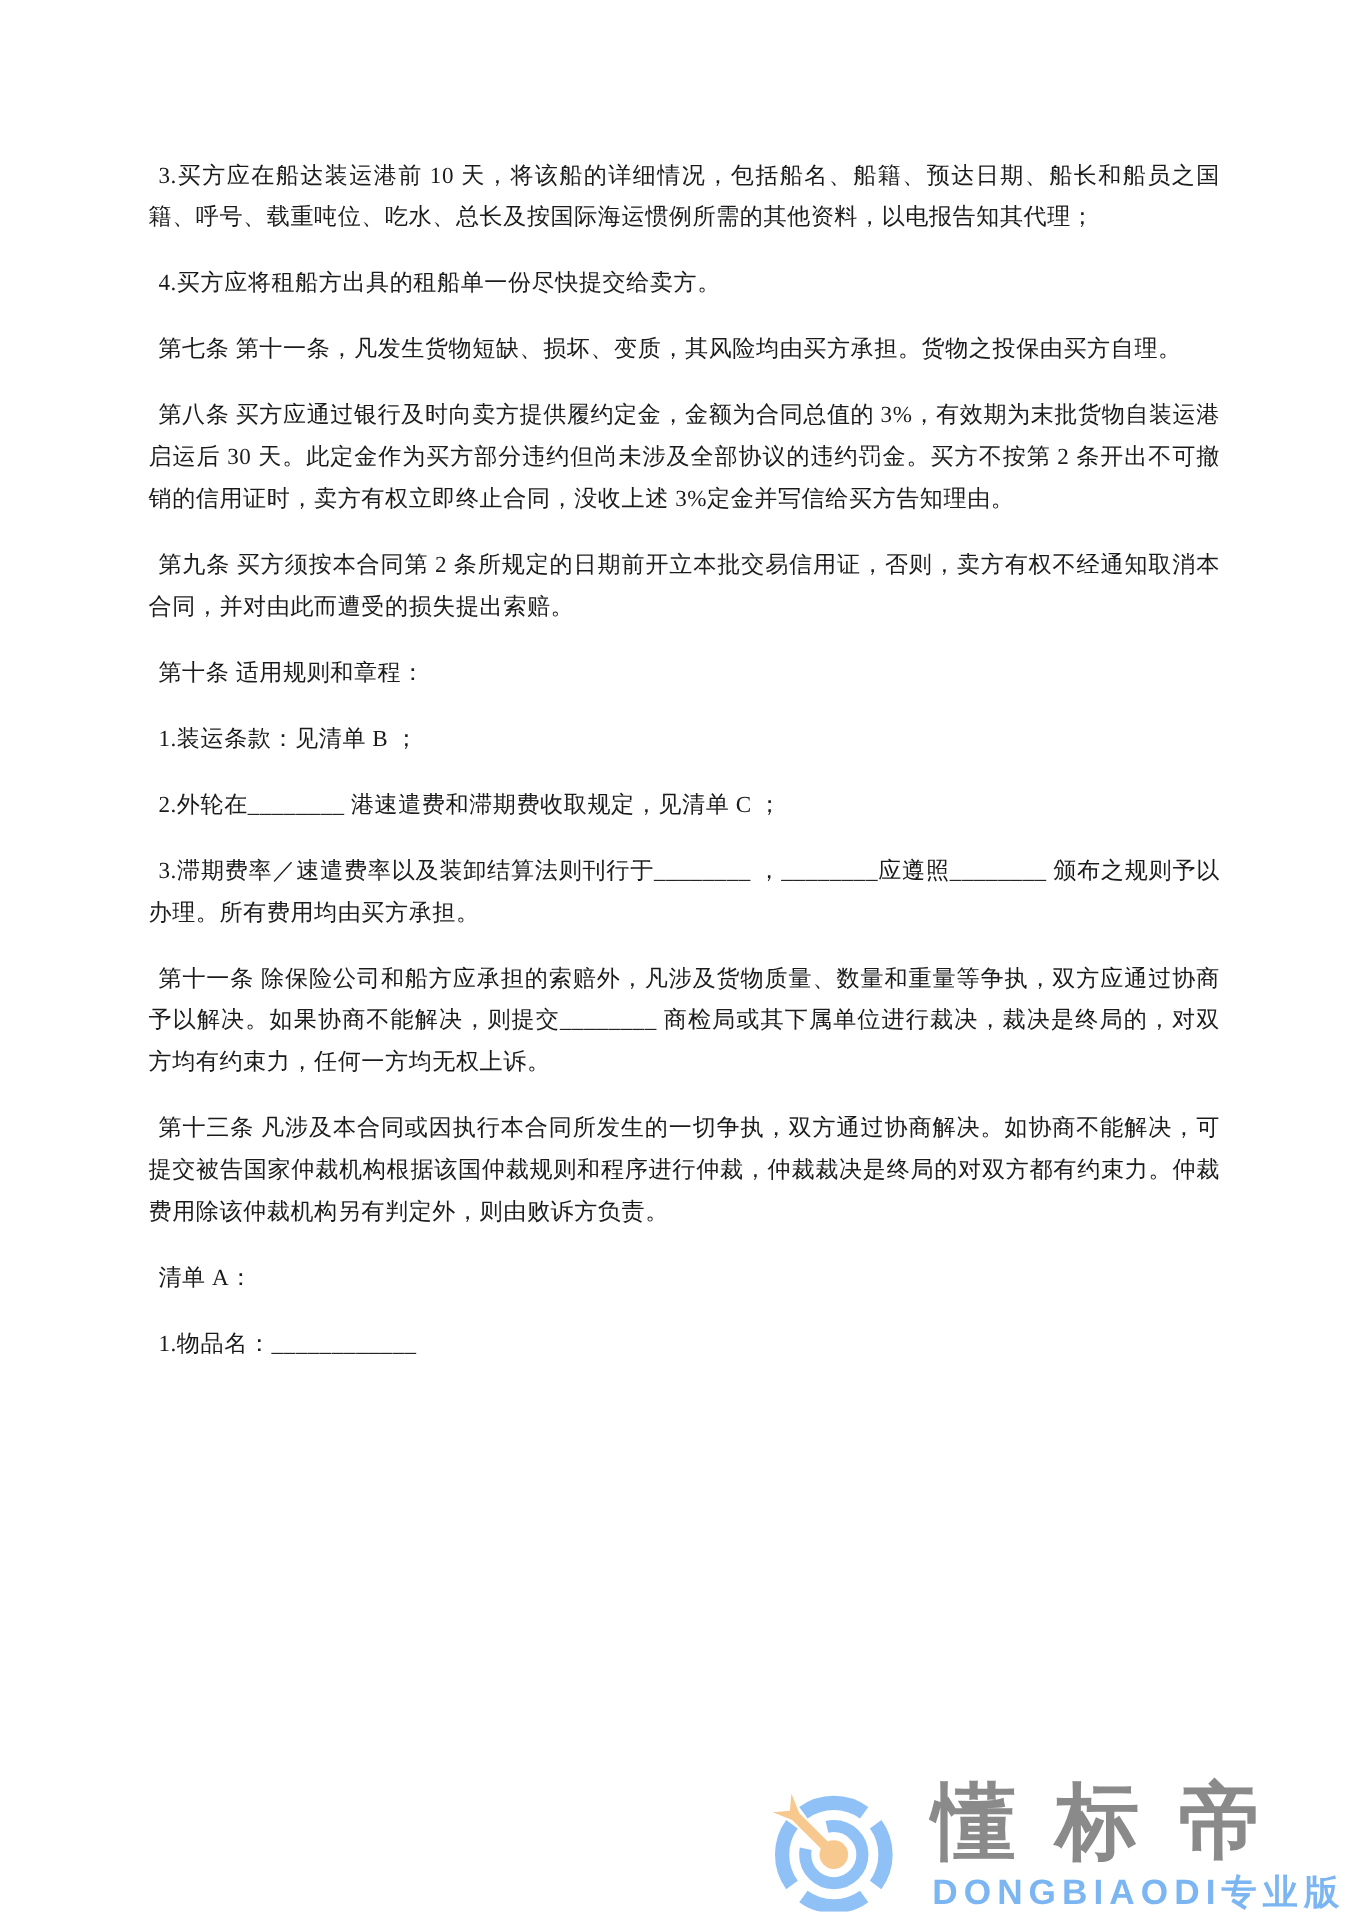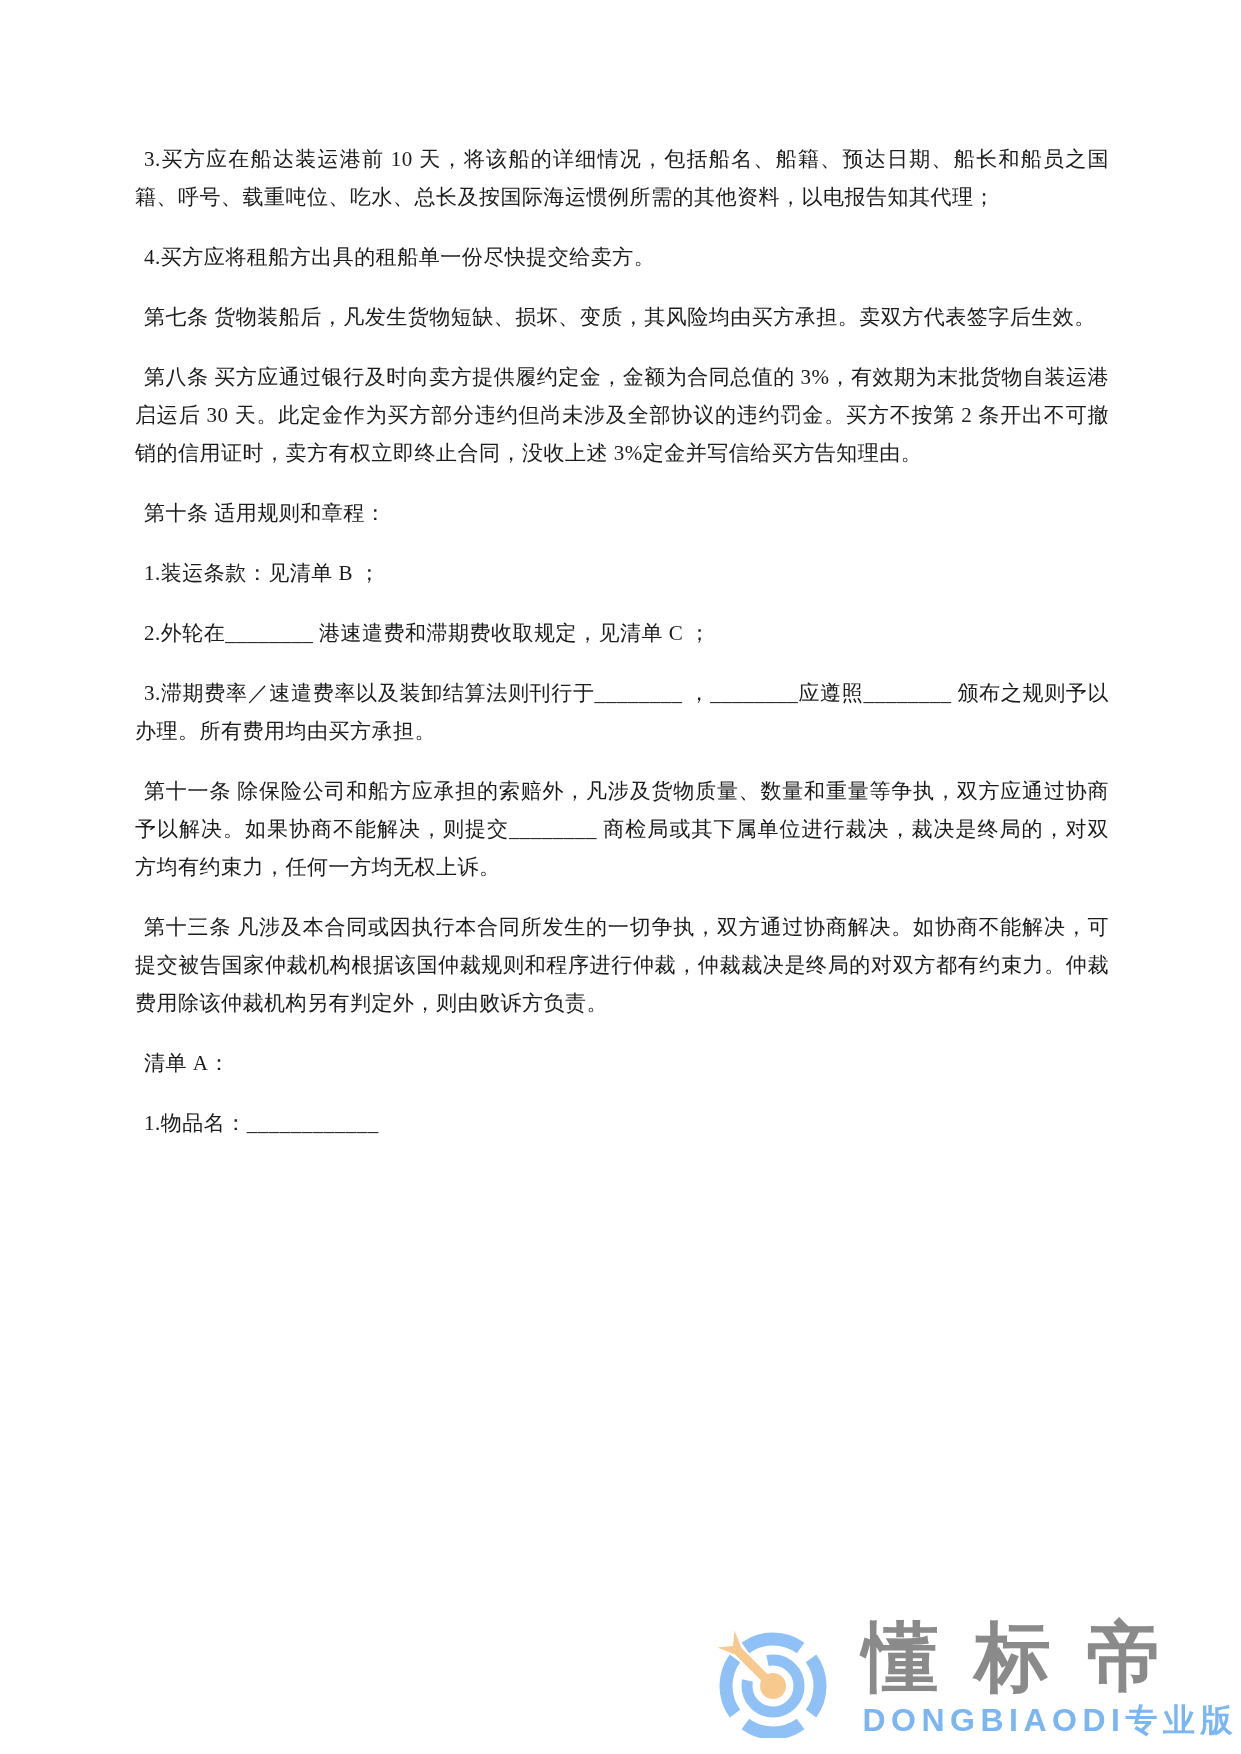--- a/index.html
+++ b/index.html
@@ -31,21 +31,21 @@
     font-size:21px;
     line-height:38px;
     text-align:justify;
     text-indent:9px;
     letter-spacing:0.5px;
     word-break:break-all;
   }
   
   .watermark{
     position:absolute;
-    right:3px;
+    right:18px;
     bottom:0;
     display:flex;
     align-items:flex-end;
     gap:30px;
     user-select:none;
   }
   .logo-mark{display:block;margin-bottom:-4px;}
   .ring{stroke:var(--logo-blue);fill:none;}
   .dart-fill{fill:var(--logo-orange);}
   .dart-stroke{stroke:var(--logo-orange);fill:none;}
@@ -75,24 +75,25 @@
 <body>
 
 <div class="page">
 
   <div class="content">
 
       <p>3.买方应在船达装运港前 10 天，将该船的详细情况，包括船名、船籍、预达日期、船长和船员之国籍、呼号、载重吨位、吃水、总长及按国际海运惯例所需的其他资料，以电报告知其代理；</p>
 
       <p>4.买方应将租船方出具的租船单一份尽快提交给卖方。</p>
 
-      <p>第七条 货物装船后，凡发生货物短缺、损坏、变质，其风险均由买方承担。卖双方代表签字后生效。</p>
+      <p>第七条 第十一条，凡发生货物短缺、损坏、变质，其风险均由买方承担。货物之投保由买方自理。</p>
 
       <p>第八条 买方应通过银行及时向卖方提供履约定金，金额为合同总值的 3%，有效期为末批货物自装运港启运后 30 天。此定金作为买方部分违约但尚未涉及全部协议的违约罚金。买方不按第 2 条开出不可撤销的信用证时，卖方有权立即终止合同，没收上述 3%定金并写信给买方告知理由。</p>
 
+      <p>第九条 买方须按本合同第 2 条所规定的日期前开立本批交易信用证，否则，卖方有权不经通知取消本合同，并对由此而遭受的损失提出索赔。</p>
 
       <p>第十条 适用规则和章程：</p>
 
       <p>1.装运条款：见清单 B ；</p>
 
       <p>2.外轮在________ 港速遣费和滞期费收取规定，见清单 C ；</p>
 
       <p>3.滞期费率／速遣费率以及装卸结算法则刊行于________ ，________应遵照________ 颁布之规则予以办理。所有费用均由买方承担。</p>
 
       <p>第十一条 除保险公司和船方应承担的索赔外，凡涉及货物质量、数量和重量等争执，双方应通过协商予以解决。如果协商不能解决，则提交________ 商检局或其下属单位进行裁决，裁决是终局的，对双方均有约束力，任何一方均无权上诉。</p>

